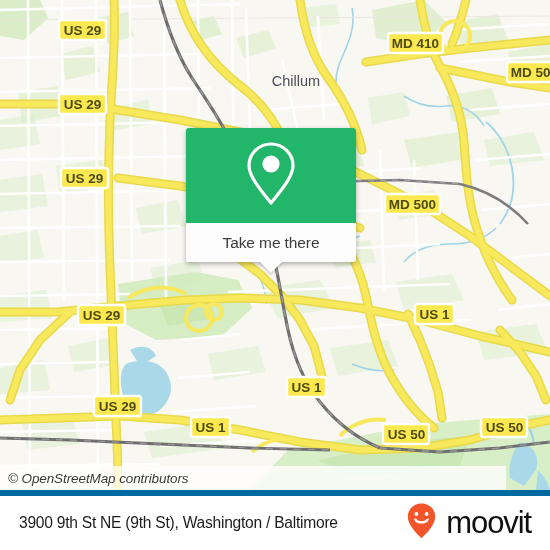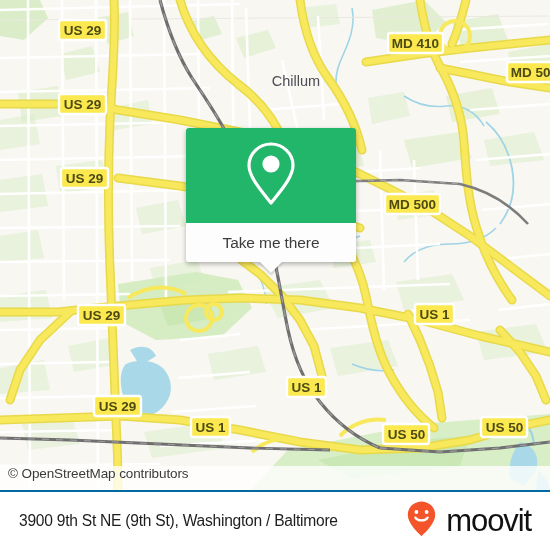--- a/index.html
+++ b/index.html
@@ -27,25 +27,26 @@
     overflow: hidden;
     background: #f8f7f2;
   }
   #map svg { display: block; }
 
   
   #osm-bar {
     position: absolute;
     left: 0;
     top: 466px;
-    width: 550px;
+    width: 506px;
     height: 24px;
     background: rgba(255,255,255,0.78);
     display: flex;
-    align-items: flex-start;
+    align-items: center;
+    font-style: italic;
   }
   #osm-bar .osm-text {
     font-size: 13.5px;
     color: #3a3a3a;
     padding-left: 8px;
     letter-spacing: -0.1px;
     font-family: "Liberation Sans", sans-serif;
   }
 
   
@@ -100,21 +101,21 @@
     left: 0;
     top: 490px;
     width: 550px;
     height: 60px;
     background: #ffffff;
     display: flex;
     align-items: center;
     justify-content: space-between;
     box-sizing: border-box;
     padding: 0 12px 0 19px;
-    border-top: 2px solid #0369a1;
+    border-top: 6px solid #0369a1;
   }
   #footer-address {
     font-size: 15.6px;
     color: #1d1d1d;
     letter-spacing: -0.25px;
     white-space: nowrap;
   }
   #brand {
     display: flex;
     align-items: center;

